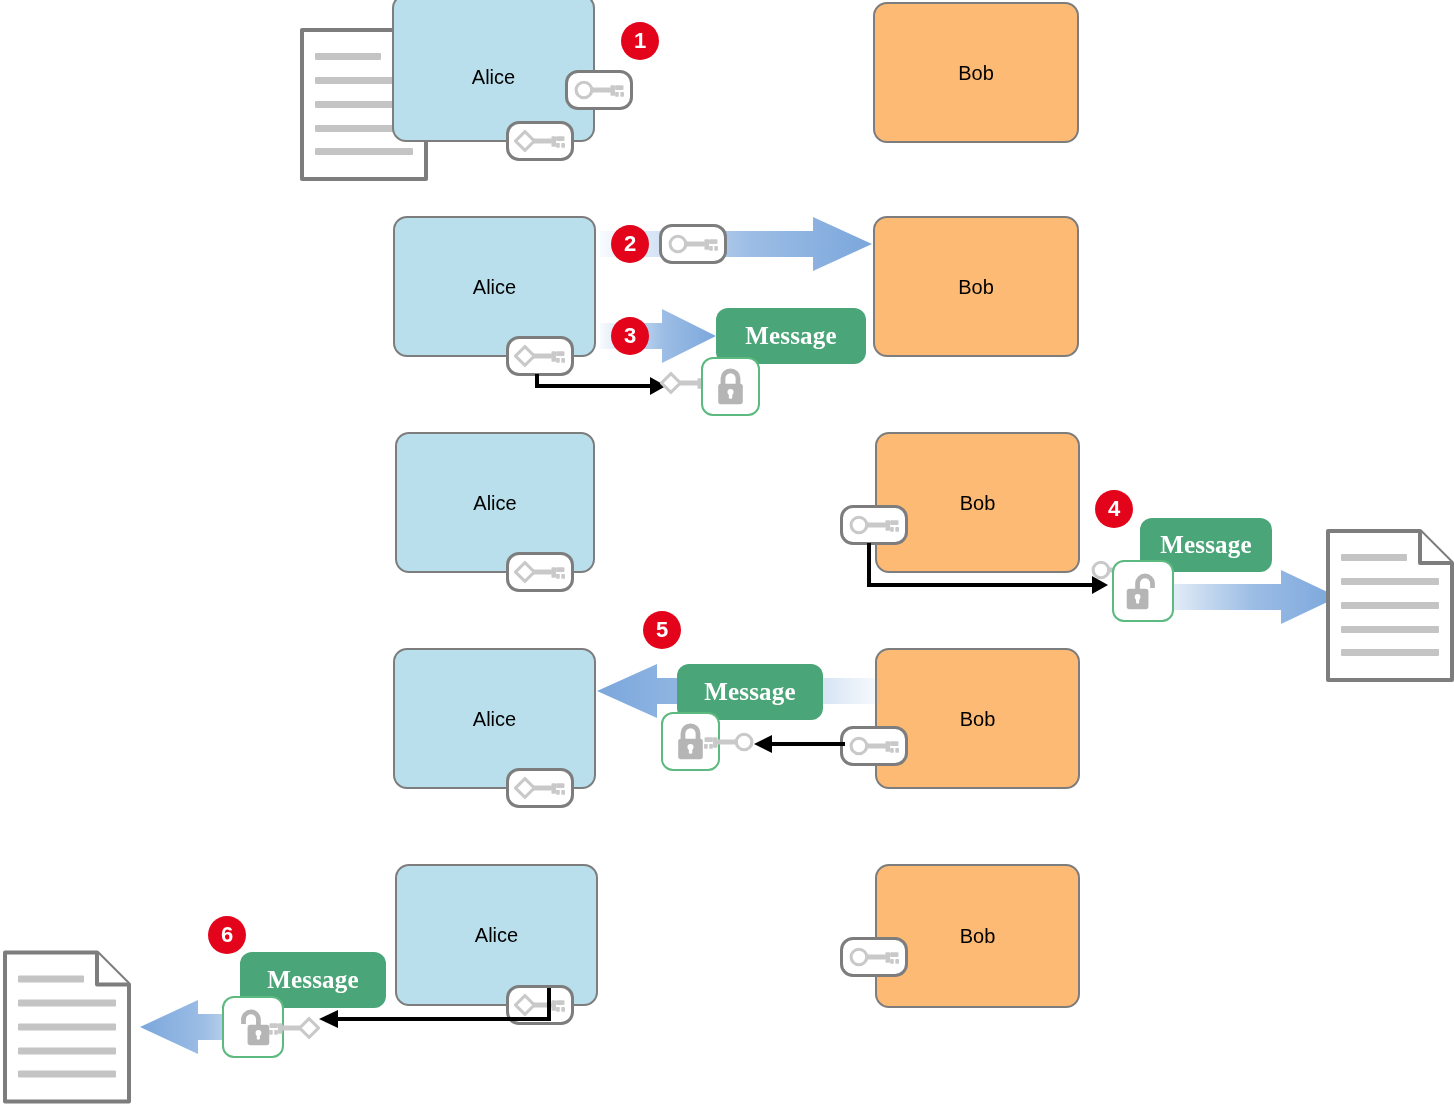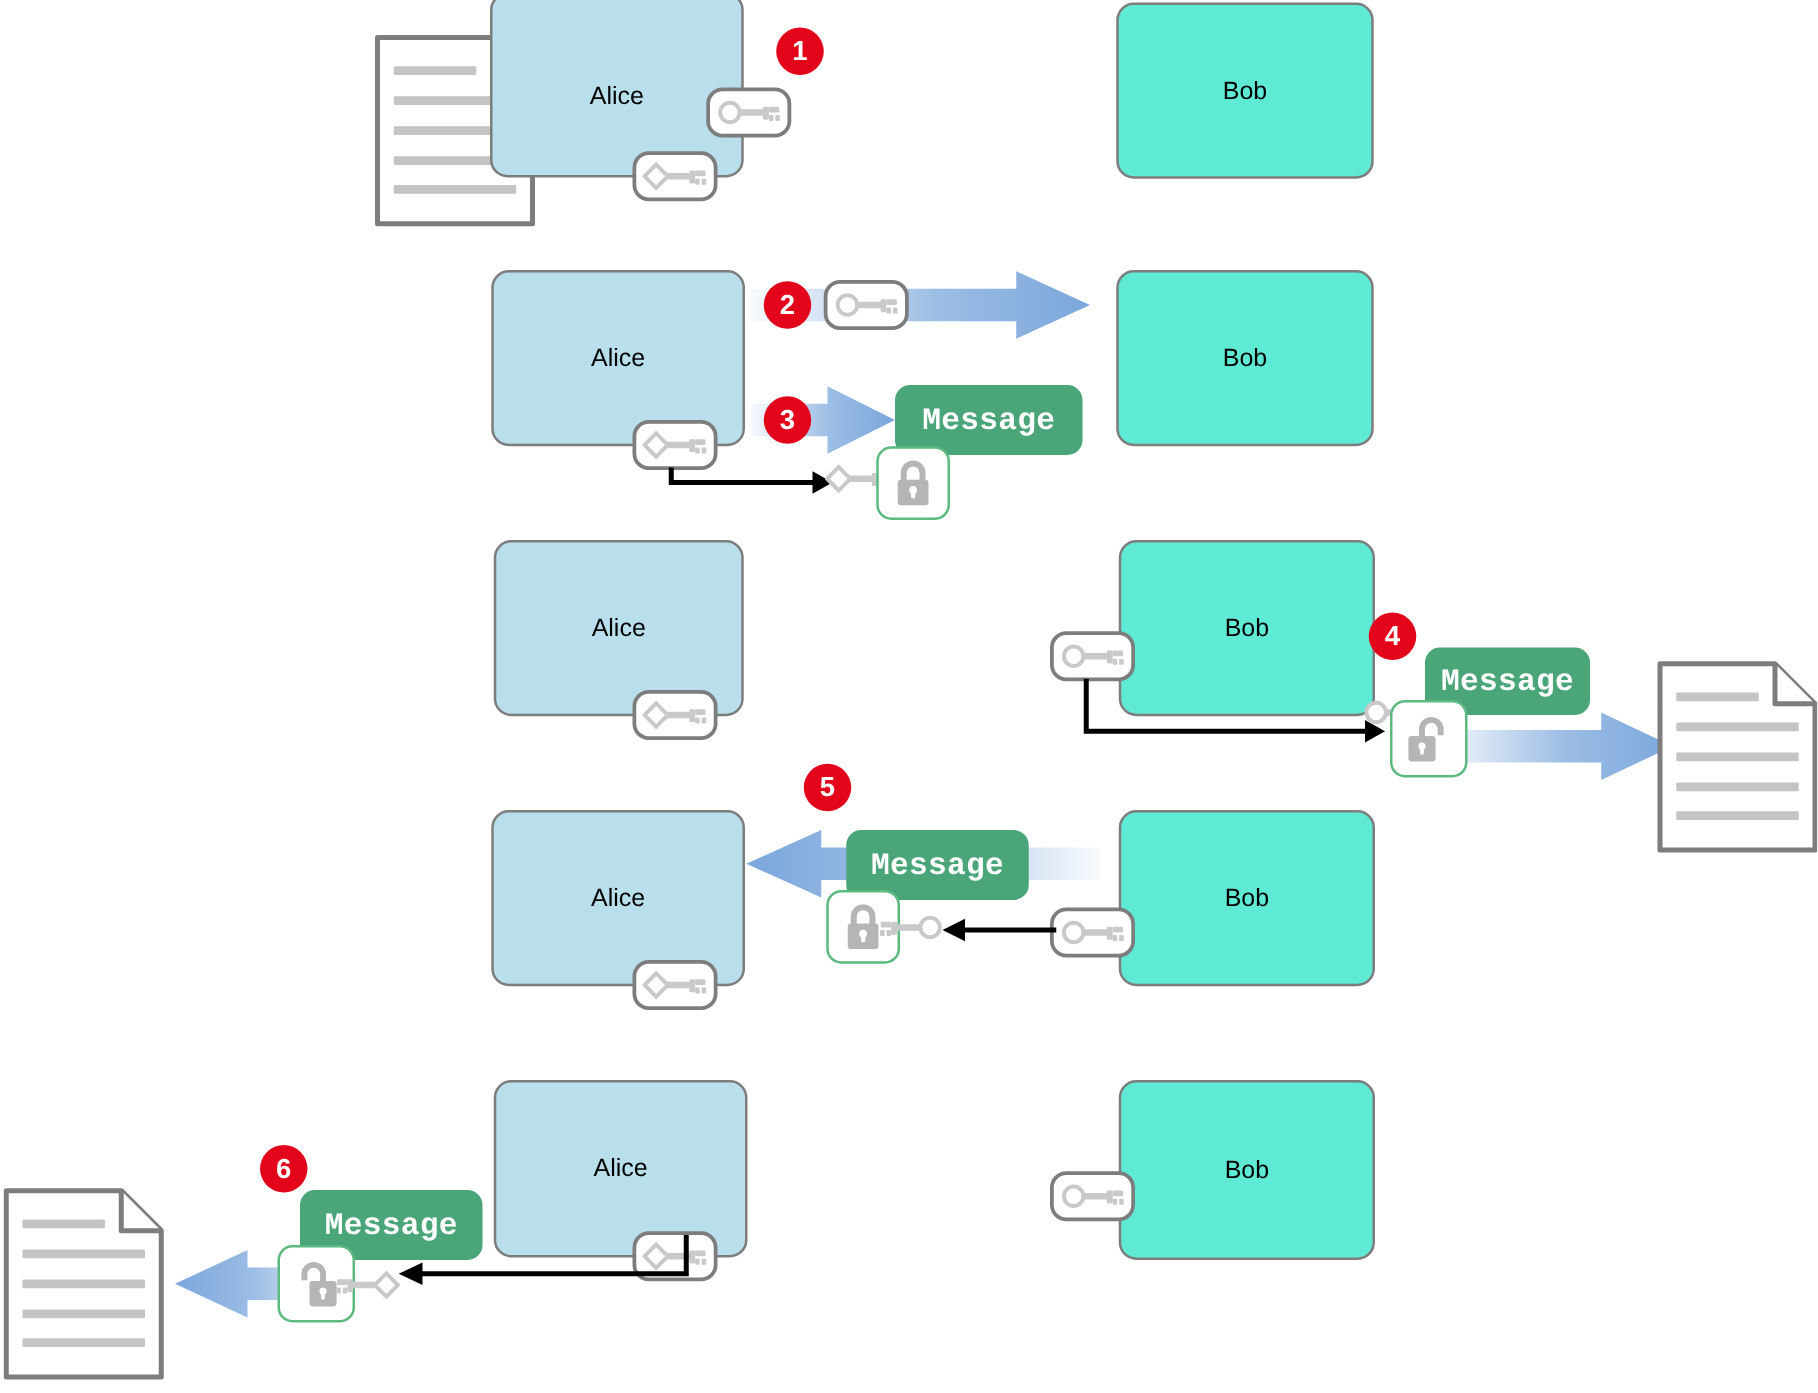--- a/index.html
+++ b/index.html
@@ -12,21 +12,21 @@
     border-radius:14px;
     border:2px solid #7d7d7d;
     box-sizing:border-box;
     display:flex;align-items:center;justify-content:center;
   }
   .party .plabel{
     font-size:20px;color:#000;font-family:"Liberation Sans",sans-serif;
     line-height:1;
   }
   .party.alice{background:#b8dfeb;}
-  .party.bob{background:#5eead4;margin-left:20px;}
+  .party.bob{background:#fdba74;}
 
   
   .keybadge{
     position:absolute;
     background:#ffffff;
     border:3px solid #7d7d7d;
     border-radius:13px;
     box-sizing:border-box;
     display:flex;align-items:center;justify-content:center;
   }
@@ -48,21 +48,21 @@
   
   .msg{
     position:absolute;
     background:#4aa578;
     border-radius:12px;
     display:flex;align-items:center;justify-content:center;
     box-sizing:border-box;
   }
   .msg span{
     color:#ffffff;font-weight:bold;font-size:25px;
-    font-family:Liberation Mono, monospace;
+    font-family:Liberation Serif, serif;
     letter-spacing:.2px;
   }
 
   
   .step{
     position:absolute;
     width:38px;height:38px;border-radius:50%;
     background:#e3041b;
     display:flex;align-items:center;justify-content:center;
     box-shadow:0 0 0 0 rgba(0,0,0,0);

